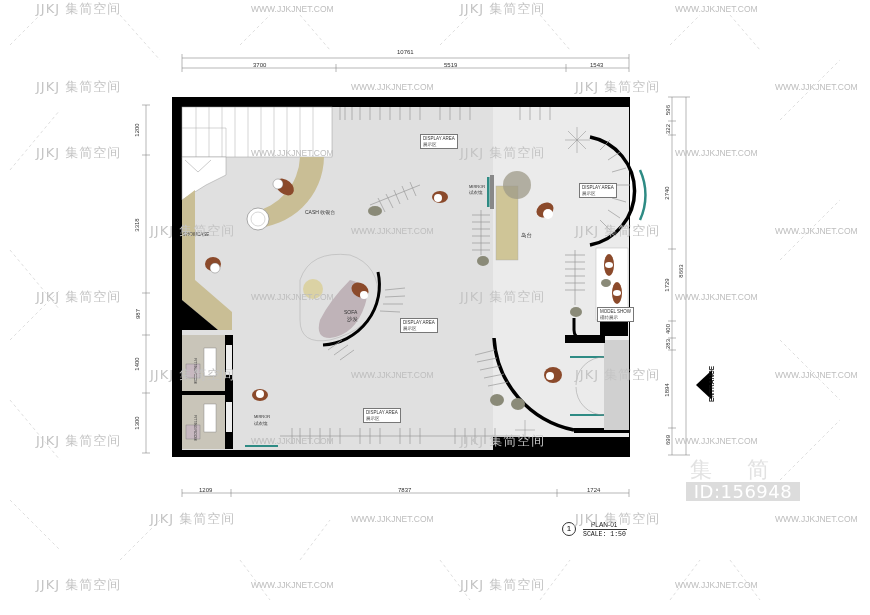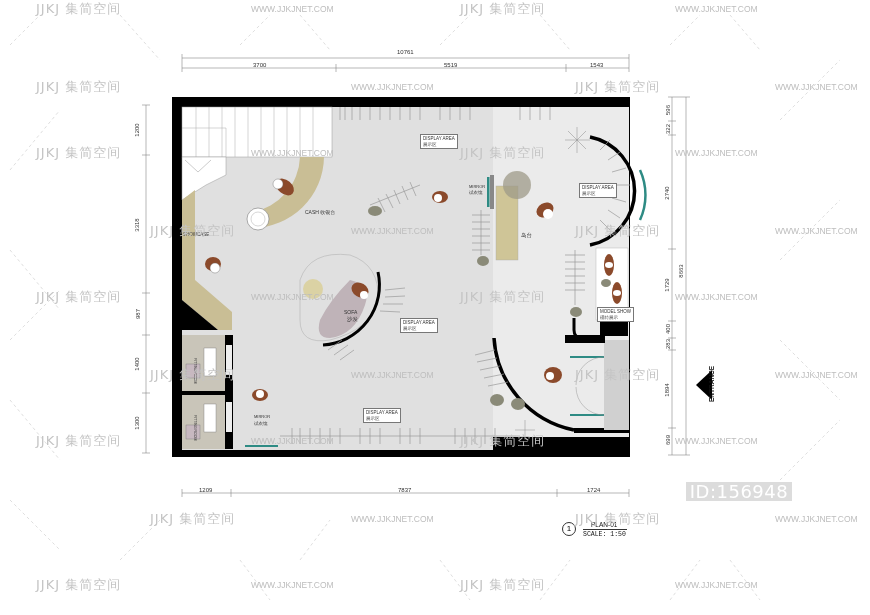--- a/index.html
+++ b/index.html
@@ -6,21 +6,21 @@
   html, body { width:870px; height:615px; background:#ffffff; overflow:hidden; }
   body { position:relative; font-family:"Liberation Sans", sans-serif; }
   #stage { position:absolute; left:0; top:0; width:870px; height:615px; }
   .wm-logo { position:absolute; font-family:"DejaVu Sans", sans-serif; font-size:13px; color:#c4c4c4; letter-spacing:1px; white-space:nowrap; }
   .wm-url { position:absolute; font-family:"Liberation Sans", sans-serif; font-size:8.5px; color:#bdbdbd; white-space:nowrap;margin-left:8px; }
   .dim { position:absolute; font-size:6px; color:#333; white-space:nowrap; font-family:"Liberation Sans", sans-serif; }
   .dim.v { transform:rotate(-90deg); transform-origin:center center; }
   .label { position:absolute; font-size:4.5px; color:#333; background:#fff; border:0.5px solid #777; padding:1px 2px; line-height:5.5px; white-space:nowrap; }
   .txt { position:absolute; font-size:5px; color:#333; white-space:nowrap; }
   .entrance { position:absolute; left:708px; top:375px; font-size:6.5px; font-weight:bold; color:#111; transform:rotate(-90deg); transform-origin:left top; white-space:nowrap; }
-  .idmark { position:absolute; left:686px; top:482px; width:106px; height:19px; background:#dcdcdc; color:#fff; font-size:18px; line-height:19px; text-align:center; font-family:"DejaVu Sans", sans-serif; letter-spacing:0.5px; }
+  .idmark { position:absolute; left:686px; top:482px; width:114px; height:19px; background:#dcdcdc; color:#fff; font-size:18px; line-height:19px; text-align:center; font-family:"DejaVu Sans", sans-serif; letter-spacing:0.5px; }
   .idjt { position:absolute; left:690px; top:455px; font-size:22px; color:#e2e2e2; letter-spacing:14px; font-family:"DejaVu Sans", sans-serif; }
   .plan-title { position:absolute; left:591px; top:521px; font-size:6.5px; color:#111; }
   .plan-scale { position:absolute; left:583px; top:531px; font-size:6.5px; color:#111; font-family:"Liberation Mono", monospace; }
   .plan-num { position:absolute; left:562px; top:522px; width:14px; height:14px; border:1px solid #333; border-radius:50%; font-size:8px; text-align:center; line-height:12px; background:#fff; }
 </style>
 </head>
 <body>
 
 <div id="stage">
 
@@ -402,14 +402,15 @@
   <span class="wm-logo" style="left:150px;top:510px;">JJKJ 集简空间</span>
   <span class="wm-url" style="left:343px;top:514px;">WWW.JJKJNET.COM</span>
   <span class="wm-logo" style="left:575px;top:510px;">JJKJ 集简空间</span>
   <span class="wm-url" style="left:767px;top:514px;">WWW.JJKJNET.COM</span>
 
   <span class="wm-logo" style="left:36px;top:576px;">JJKJ 集简空间</span>
   <span class="wm-url" style="left:243px;top:580px;">WWW.JJKJNET.COM</span>
   <span class="wm-logo" style="left:460px;top:576px;">JJKJ 集简空间</span>
   <span class="wm-url" style="left:667px;top:580px;">WWW.JJKJNET.COM</span>
 
+  <span class="idjt">集  简</span>
   <div class="idmark">ID:156948</div>
 </div>
 
 </body></html>

